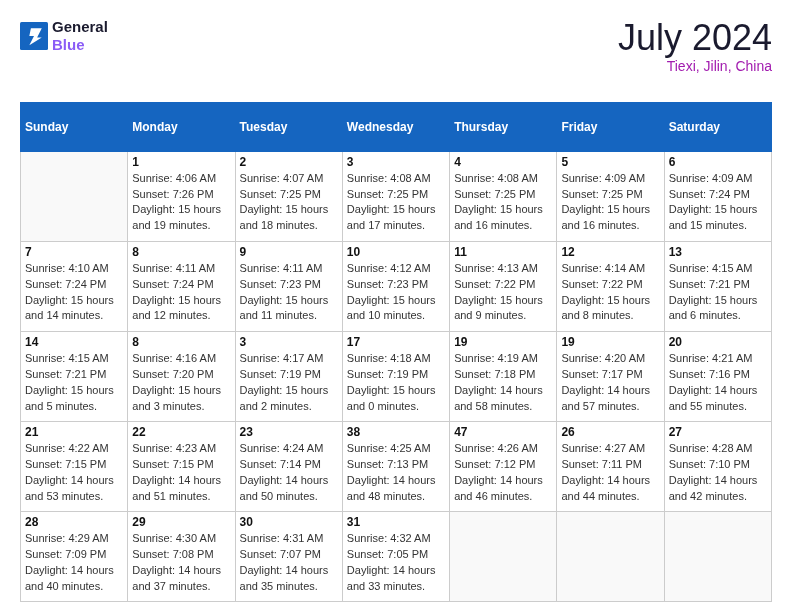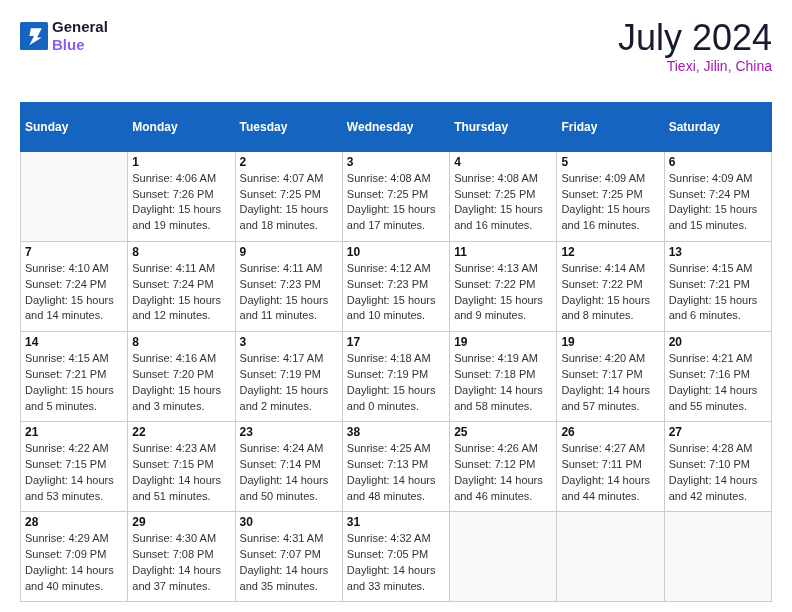--- a/index.html
+++ b/index.html
@@ -220,21 +220,21 @@
           </td>
           <td>
             <span class="day-num">23</span>
             <div class="day-info">Sunrise: 4:24 AM<br>Sunset: 7:14 PM<br>Daylight: 14 hours<br>and 50 minutes.</div>
           </td>
           <td>
             <span class="day-num">38</span>
             <div class="day-info">Sunrise: 4:25 AM<br>Sunset: 7:13 PM<br>Daylight: 14 hours<br>and 48 minutes.</div>
           </td>
           <td>
-            <span class="day-num">25</span>
+            <span class="day-num">47</span>
             <div class="day-info">Sunrise: 4:26 AM<br>Sunset: 7:12 PM<br>Daylight: 14 hours<br>and 46 minutes.</div>
           </td>
           <td>
             <span class="day-num">26</span>
             <div class="day-info">Sunrise: 4:27 AM<br>Sunset: 7:11 PM<br>Daylight: 14 hours<br>and 44 minutes.</div>
           </td>
           <td>
             <span class="day-num">27</span>
             <div class="day-info">Sunrise: 4:28 AM<br>Sunset: 7:10 PM<br>Daylight: 14 hours<br>and 42 minutes.</div>
           </td>

